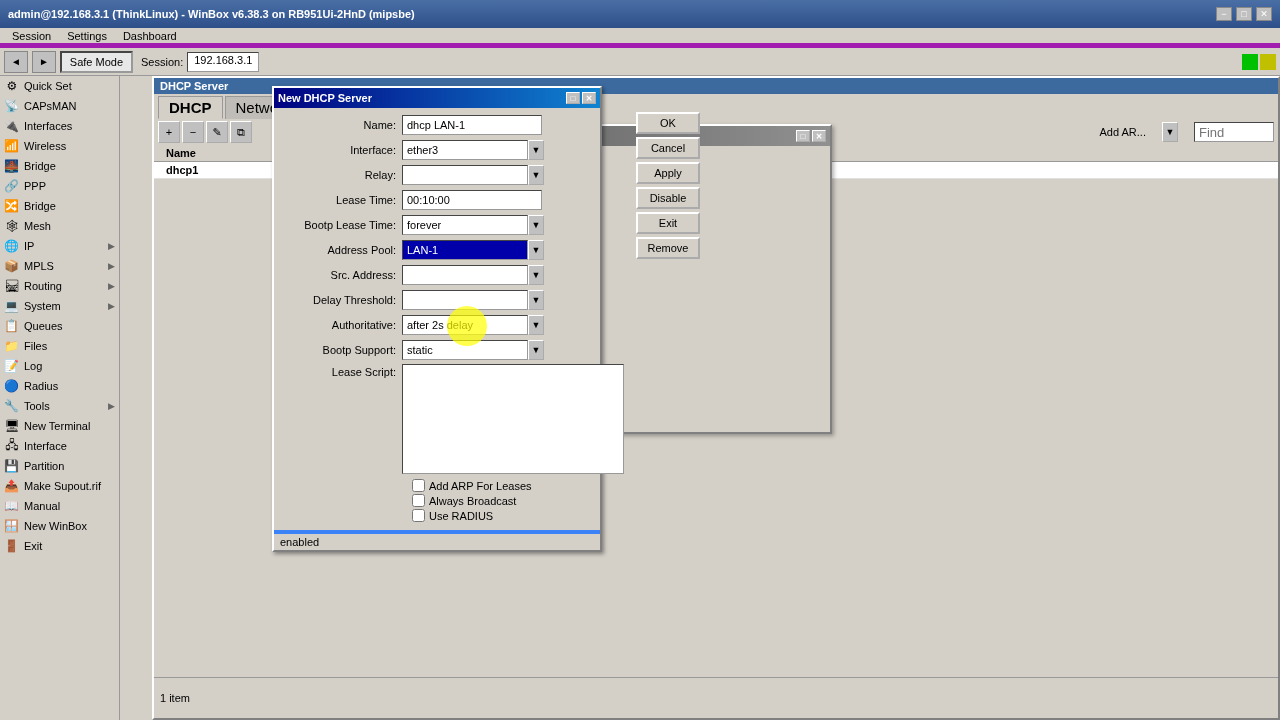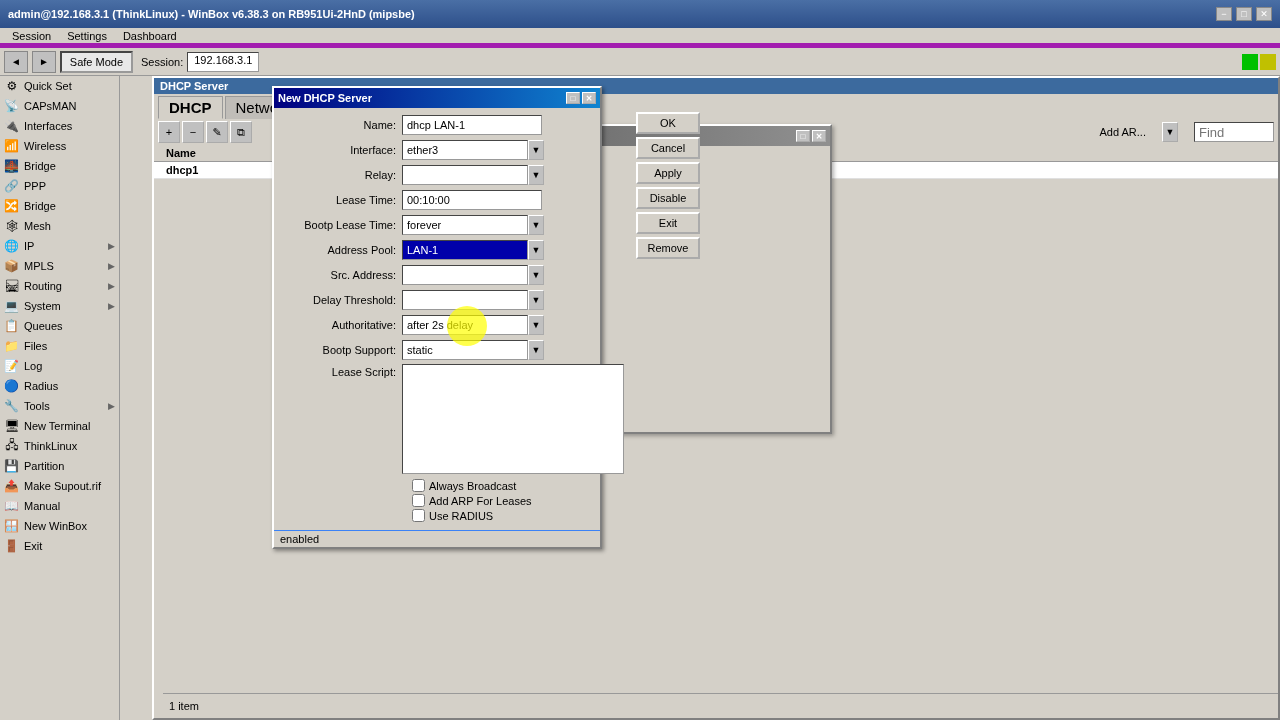--- a/index.html
+++ b/index.html
@@ -204,23 +204,23 @@
       background: white;
       font-size: 11px;
       padding: 1px 4px;
       border-bottom: 1px solid #e0e0e0;
     }
     .dhcp-table-row span { padding: 1px 8px; font-weight: bold; }
 
     .dhcp-status-bar {
       position: absolute;
       bottom: 0;
-      left: 9px; right: 0;
-      background: #d4d0c8;
-      padding: 6px 6px;
+      left: 0; right: 0;
+      background: #d4d0c8;
+      padding: 14px 6px;
       font-size: 11px;
       border-top: 1px solid #999;
     }
 
     .dialog {
       position: absolute;
       background: #d4d0c8;
       border: 2px solid;
       border-color: #ffffff #808080 #808080 #ffffff;
       box-shadow: 2px 2px 4px rgba(0,0,0,0.4);
@@ -491,21 +491,21 @@
       <span class="sidebar-icon">🔧</span>
       <span>Tools</span>
       <span class="sidebar-arrow">▶</span>
     </div>
     <div class="sidebar-item">
       <span class="sidebar-icon">🖥</span>
       <span>New Terminal</span>
     </div>
     <div class="sidebar-item">
       <span class="sidebar-icon">🖧</span>
-      <span>ThinkLinux</span>
+      <span>Interface</span>
     </div>
     <div class="sidebar-item">
       <span class="sidebar-icon">💾</span>
       <span>Partition</span>
     </div>
     <div class="sidebar-item">
       <span class="sidebar-icon">📤</span>
       <span>Make Supout.rif</span>
     </div>
     <div class="sidebar-item">
@@ -660,46 +660,46 @@
             </div>
 
             <div class="lease-script-row">
               <span class="lease-script-label">Lease Script:</span>
               <div style="position:relative;">
                 <textarea class="lease-script-area" style=""></textarea>
               </div>
             </div>
 
             <div class="checkbox-row">
+              <input type="checkbox" id="arp-leases" style="">
+              <label for="arp-leases">Add ARP For Leases</label>
+            </div>
+            <div class="checkbox-row">
               <input type="checkbox" id="always-broadcast" style="">
               <label for="always-broadcast">Always Broadcast</label>
-            </div>
-            <div class="checkbox-row">
-              <input type="checkbox" id="arp-leases" style="">
-              <label for="arp-leases">Add ARP For Leases</label>
             </div>
             <div class="checkbox-row">
               <input type="checkbox" id="use-radius" style="">
               <label for="use-radius">Use RADIUS</label>
             </div>
 
           </div>
         </div>
 
         <div class="action-buttons">
           <button class="action-btn">OK</button>
           <button class="action-btn">Cancel</button>
           <button class="action-btn">Apply</button>
           <button class="action-btn">Disable</button>
           <button class="action-btn">Exit</button>
           <button class="action-btn">Remove</button>
         </div>
       </div>
 
-      <div style="background:#d4d0c8; border-top:1px solid #3b82f6; padding:2px 6px; font-size:11px;">
+      <div style="background:#d4d0c8; border-top:4px solid #3b82f6; padding:2px 6px; font-size:11px;">
         <span>enabled</span>
       </div>
     </div>
 
     <div class="cursor-highlight" style="left:295px; top:230px;"></div>
 
   </div>
 </div>
 
 </body></html>

